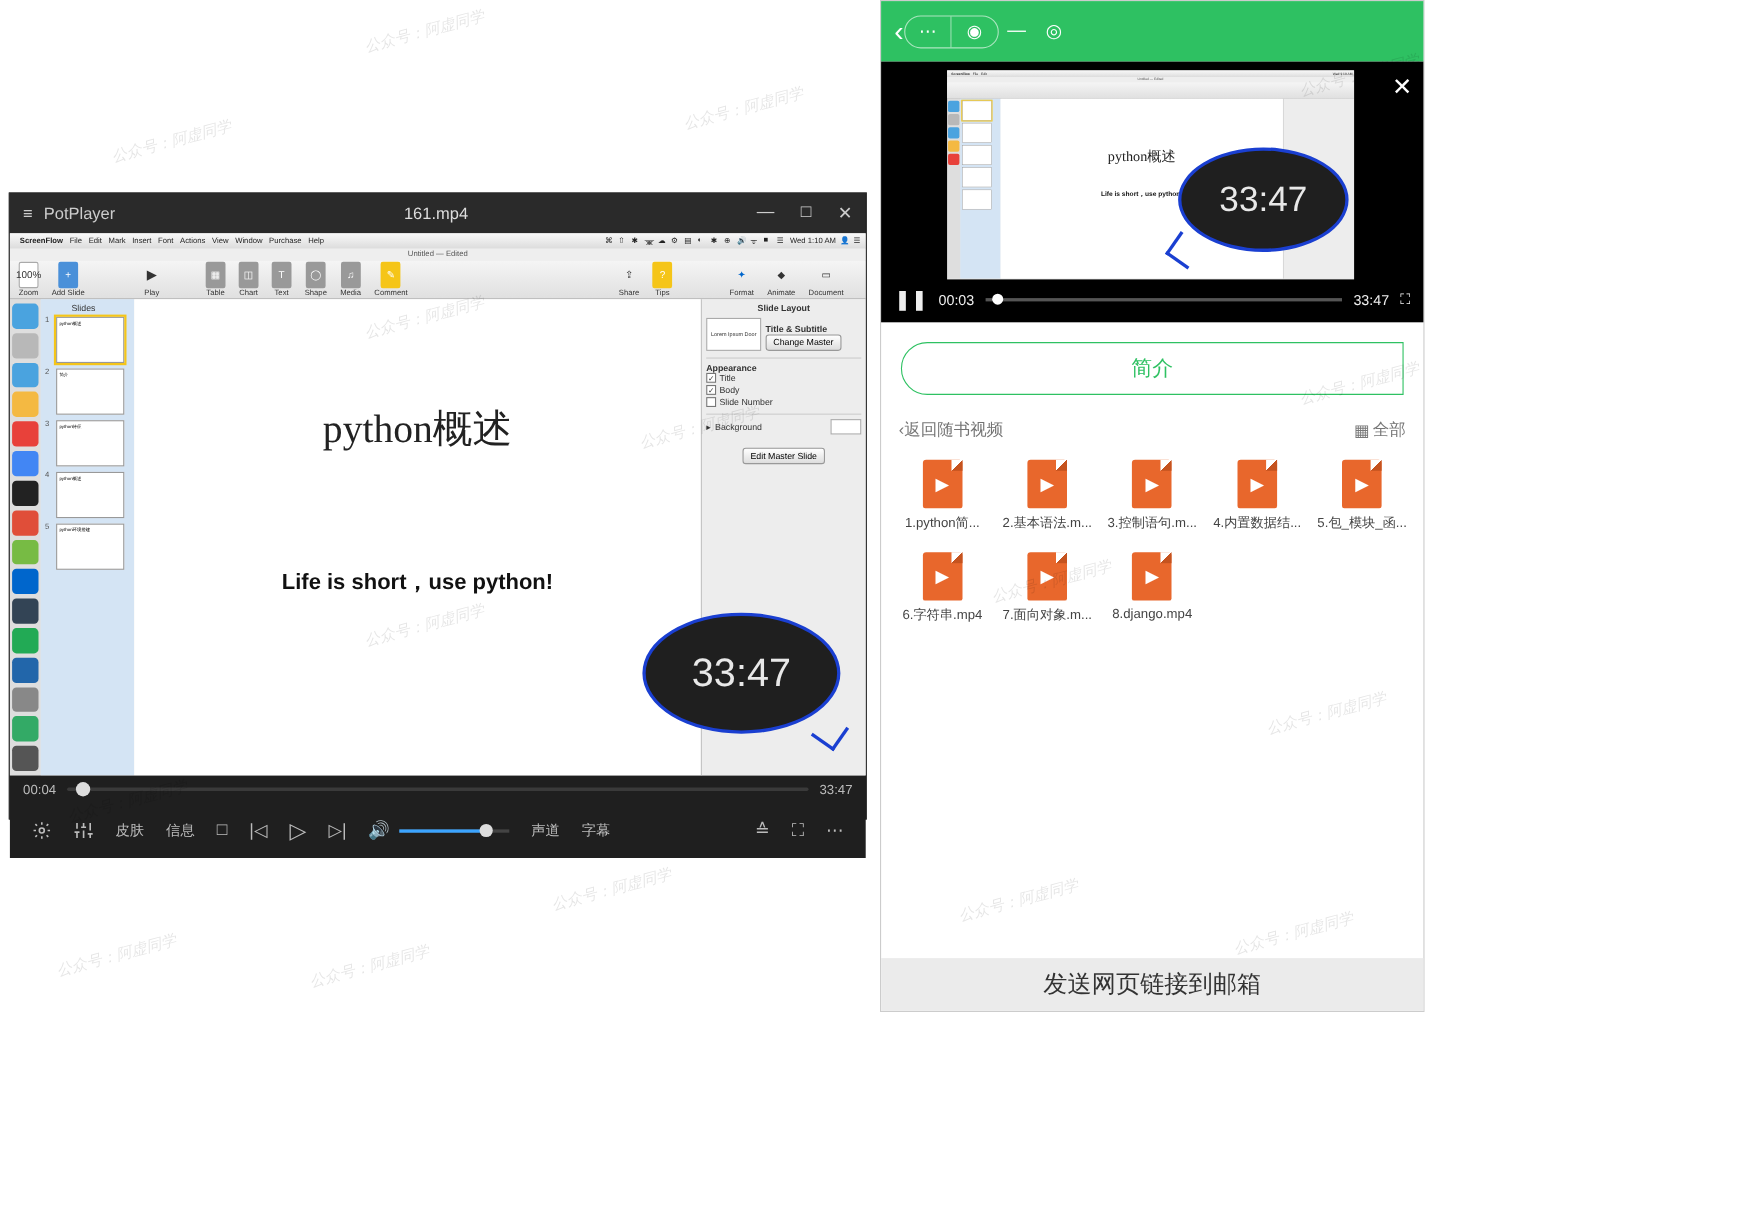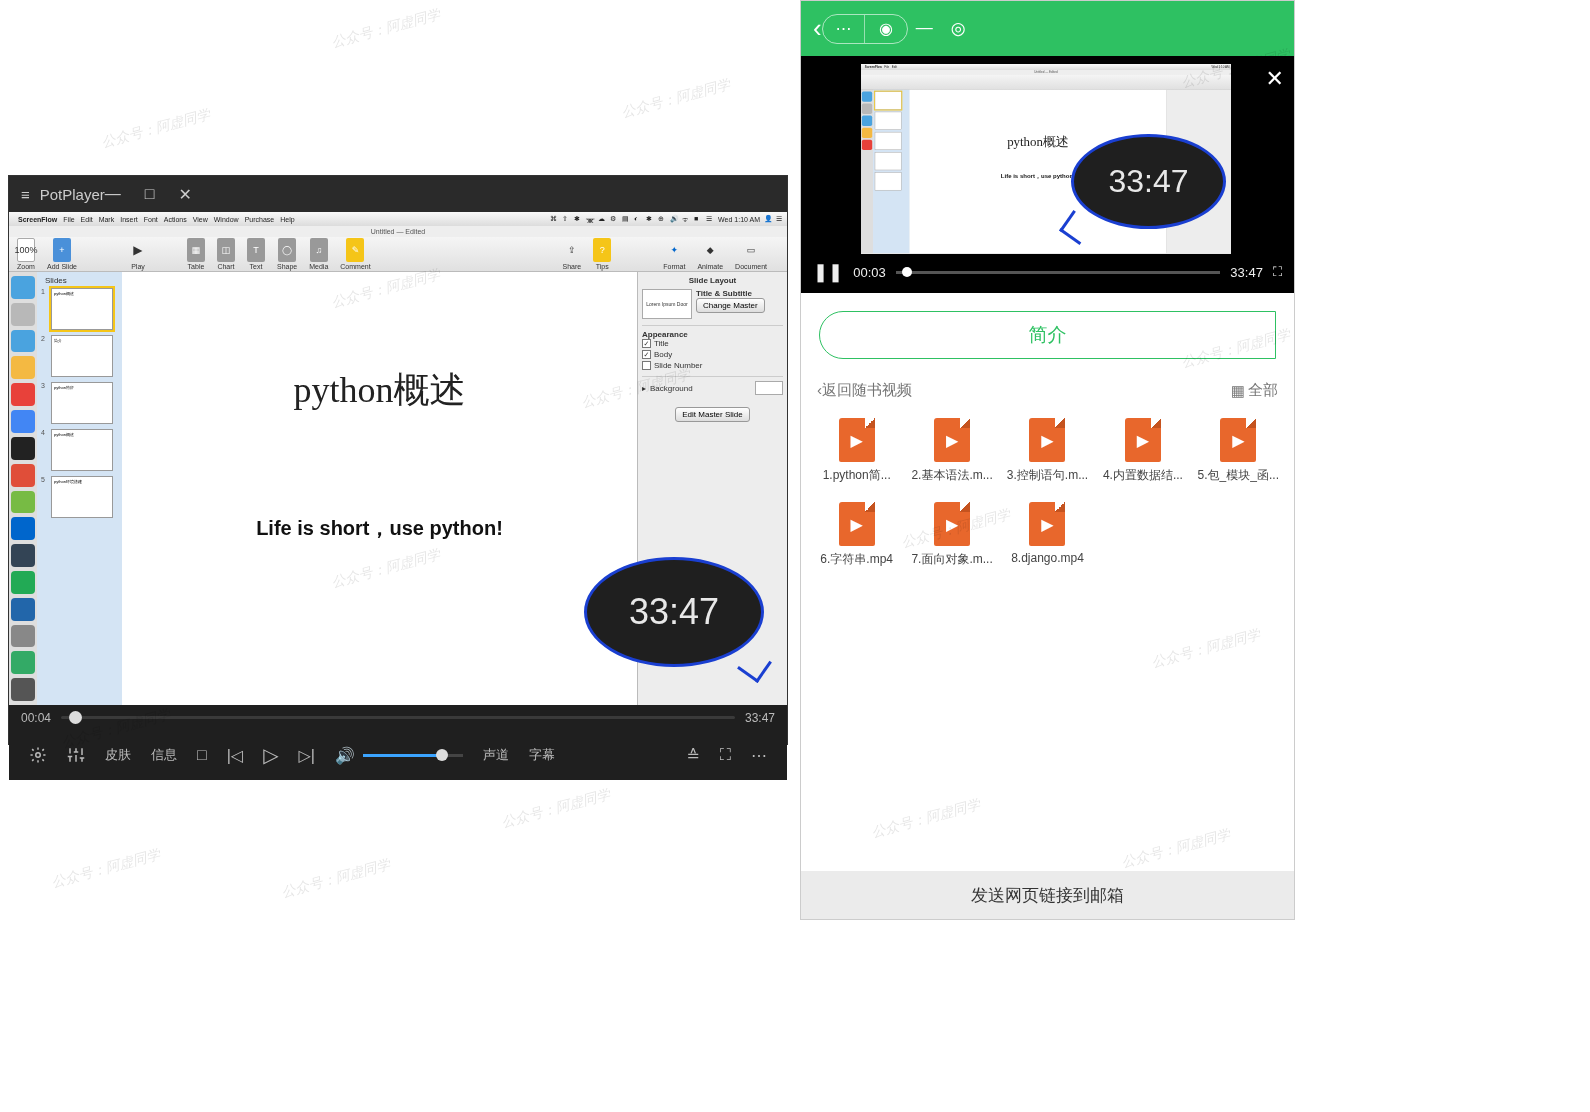--- a/index.html
+++ b/index.html
@@ -37,33 +37,33 @@
 .mac-dock div:nth-child(1){background:#4aa3df}.mac-dock div:nth-child(2){background:#b8b8b8}
 .mac-dock div:nth-child(3){background:#4aa3df}.mac-dock div:nth-child(4){background:#f4b942}
 .mac-dock div:nth-child(5){background:#e8413a}.mac-dock div:nth-child(6){background:#4286f4}
 .mac-dock div:nth-child(7){background:#222}.mac-dock div:nth-child(8){background:#e04e39}
 .mac-dock div:nth-child(9){background:#7b4}.mac-dock div:nth-child(10){background:#06c}
 .mac-dock div:nth-child(11){background:#345}.mac-dock div:nth-child(12){background:#2a5}
 .mac-dock div:nth-child(13){background:#26a}.mac-dock div:nth-child(14){background:#888}
 .mac-dock div:nth-child(15){background:#3a6}.mac-dock div:nth-child(16){background:#555}
 
 .mac-slides { width: 85px; background: #d4e4f4; padding: 4px; overflow: hidden; }
-.mac-slides-hdr { font-size: 8px; color: #333; margin-bottom: 3px; padding-left: 4px; }
+.mac-slides-hdr { font-size: 8px; color: #333; margin-bottom: 3px; padding-left: 4px; margin-left: 20px; }
 .mac-slide { display: flex; gap: 3px; margin-bottom: 5px; }
 .mac-slide-num { font-size: 7px; color: #555; width: 7px; }
 .mac-slide-thumb { width: 62px; height: 42px; background: #fff; border: 1px solid #999; font-size: 4px; padding: 2px; overflow: hidden; }
 .mac-slide-thumb.sel { outline: 2px solid #f5c518; }
 
 .mac-canvas { flex: 1; background: #fff; display: flex; flex-direction: column; align-items: center; justify-content: center; position: relative; }
 .mac-canvas .h1 { font-size: 36px; color: #222; font-family: "Kaiti", "STKaiti", serif; margin-top: -70px; }
 .mac-canvas .h2 { font-size: 20px; font-weight: bold; color: #111; margin-top: 100px; }
 
 .mac-inspector { width: 150px; background: #ededed; border-left: 1px solid #bbb; font-size: 8px; color: #333; padding: 4px; }
 .mac-insp-hdr { text-align: center; font-weight: bold; margin-bottom: 4px; }
-.mac-insp-row { display: flex; gap: 4px; margin-bottom: 4px; }
+.mac-insp-row { display: flex; gap: 4px; margin-bottom: 4px; align-items: flex-end; }
 .mac-insp-thumb { width: 50px; height: 30px; background: #fff; border: 1px solid #aaa; font-size: 5px; display:flex; align-items:center; justify-content:center; }
 .mac-insp-btn { background: linear-gradient(#fff,#ddd); border: 1px solid #999; border-radius: 3px; padding: 2px 6px; cursor: pointer; font-size: 8px; }
 .mac-insp-section { border-top: 1px solid #ccc; padding-top: 4px; margin-top: 6px; }
 .mac-check { display: flex; align-items: center; gap: 3px; margin-bottom: 2px; }
 .mac-cb { width: 9px; height: 9px; border: 1px solid #777; background: #fff; display: inline-flex; align-items:center; justify-content:center; font-size: 7px; }
 .mac-editmaster { display: block; margin: 12px auto 0; }
 
 
 .bubble { position: absolute; width: 180px; height: 110px; border: 3px solid #1a3fd1; border-radius: 50%; background: #1f1f1f; display: flex; align-items: center; justify-content: center; color: #e8e8e8; font-size: 36px; }
 .bubble.left { left: 575px; top: 345px; }
@@ -113,32 +113,33 @@
 .we-nav-back { cursor: pointer; }
 .we-nav-title { flex: 1; color: #737373; }
 .we-nav-all { cursor: pointer; display: flex; align-items: center; gap: 3px; }
 
 .we-grid { padding: 14px 10px; display: grid; grid-template-columns: repeat(5, 1fr); gap: 18px 4px; }
 .we-file { display: flex; flex-direction: column; align-items: center; cursor: pointer; }
 .we-file-icon { width: 36px; height: 44px; background: #e8672c; border-radius: 3px 3px 2px 2px; position: relative; display: flex; align-items: center; justify-content: center; color: #fff; }
 .we-file-icon::before { content: ''; position: absolute; right: 0; top: 0; width: 10px; height: 10px; background: linear-gradient(135deg, #fff 50%, #c5531f 50%); }
 .we-file-name { font-size: 12px; color: #444; margin-top: 5px; max-width: 90px; white-space: nowrap; overflow: hidden; text-overflow: ellipsis; }
 
-.we-footer { position: absolute; bottom: 0; left: 0; right: 0; height: 48px; background: #ebebeb; display: flex; align-items: center; justify-content: center; font-size: 17px; color: #333; cursor: pointer; }
+.we-footer { position: absolute; bottom: 0; left: 0; right: 0; height: 48px; background: #ebebeb; display: flex; align-items: center; justify-content: center; font-size: 22px; color: #333; cursor: pointer; }
 
 
 .wm { position: absolute; color: rgba(0,0,0,0.1); font-size: 14px; transform: rotate(-15deg); pointer-events: none; font-style: italic; }
 </style>
 </head>
 <body>
 
 <div class="potplayer">
   <div class="pot-titlebar">
     <span class="pot-hamburger">≡</span>
     <span class="pot-appname">PotPlayer</span>
+    <span class="pot-filename">161.mp4</span>
     <div class="pot-winbtns">
       <span>—</span>
       <span>□</span>
       <span>✕</span>
     </div>
   </div>
 
   <div class="pot-video">
 
     <div class="mac-menubar">

